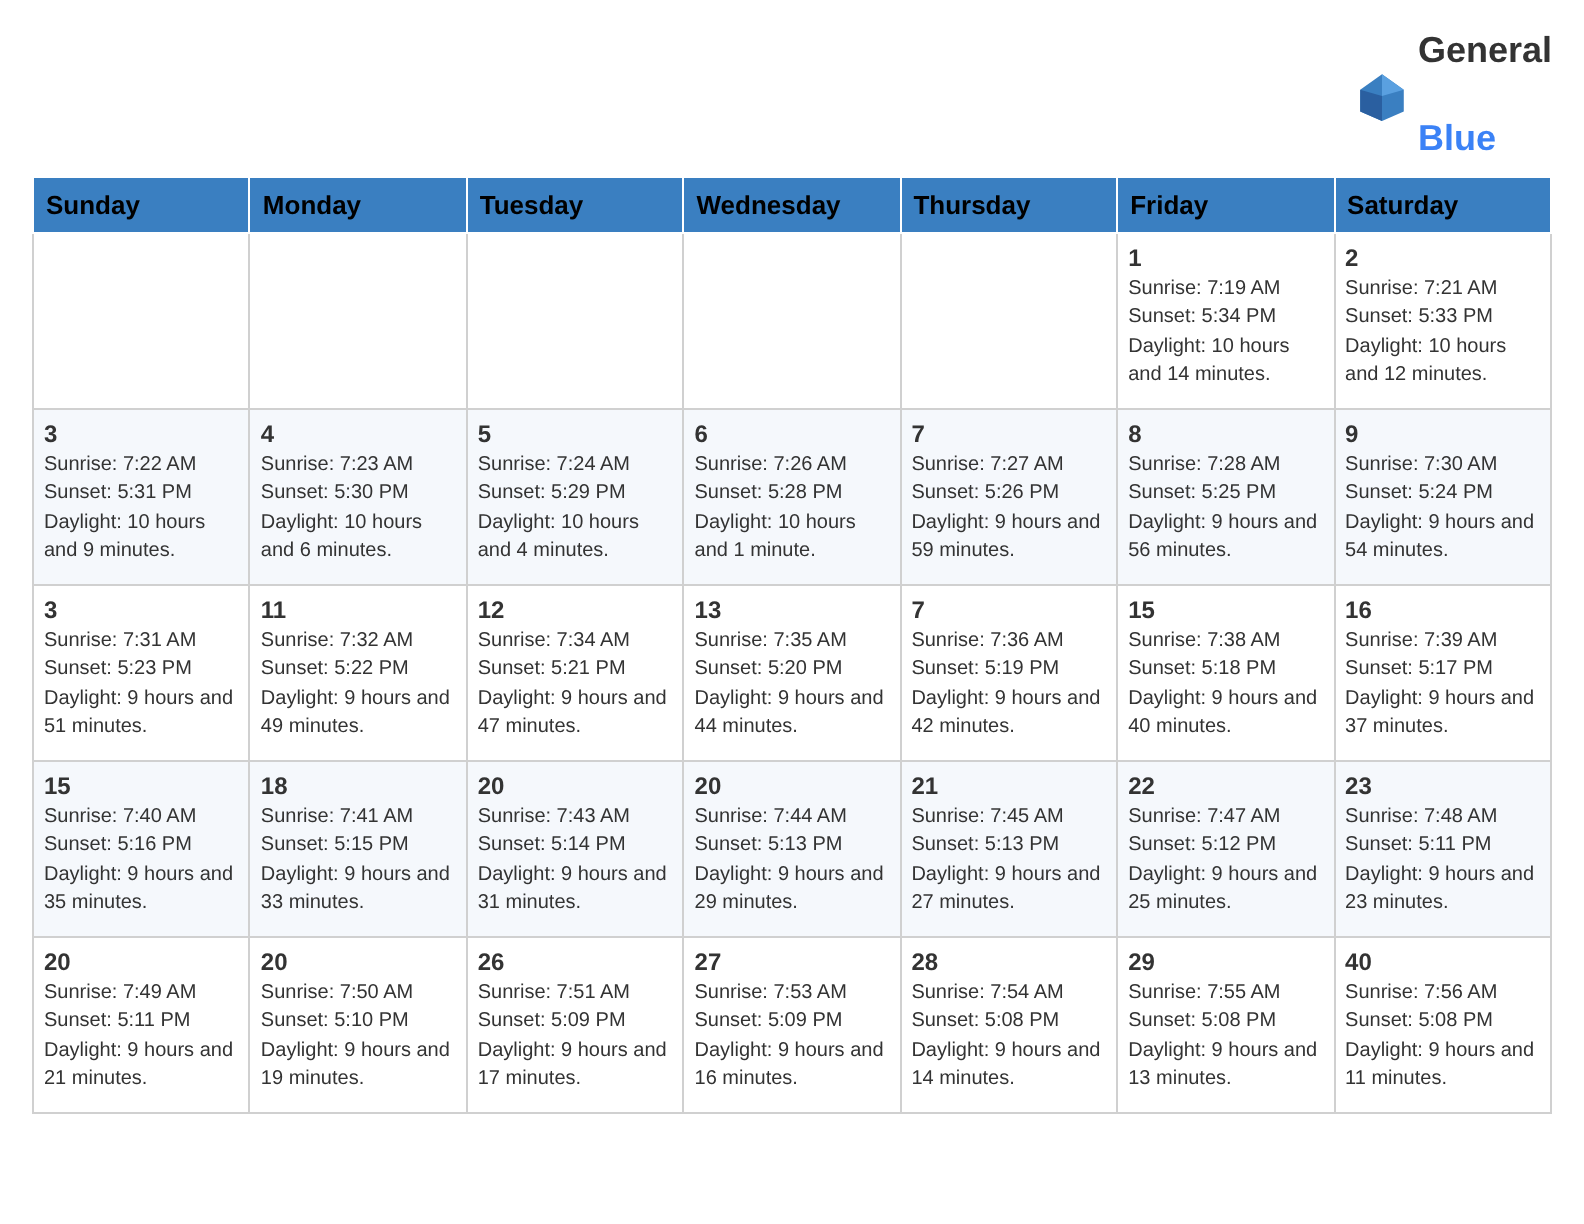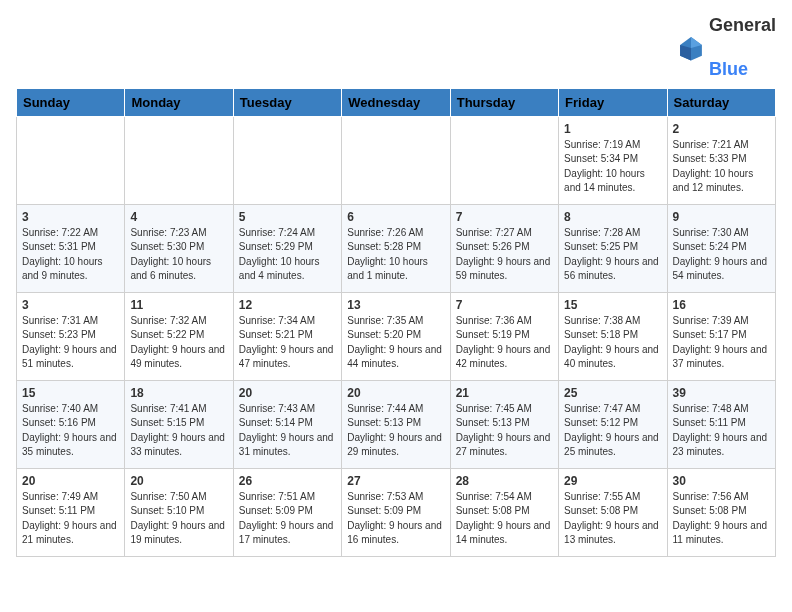--- a/index.html
+++ b/index.html
@@ -207,25 +207,25 @@
         </td>
         <td>
           <span class="day-num">20</span>
           <div class="day-info">Sunrise: 7:44 AM<br>Sunset: 5:13 PM<br>Daylight: 9 hours and 29 minutes.</div>
         </td>
         <td>
           <span class="day-num">21</span>
           <div class="day-info">Sunrise: 7:45 AM<br>Sunset: 5:13 PM<br>Daylight: 9 hours and 27 minutes.</div>
         </td>
         <td>
-          <span class="day-num">25</span>
+          <span class="day-num">22</span>
           <div class="day-info">Sunrise: 7:47 AM<br>Sunset: 5:12 PM<br>Daylight: 9 hours and 25 minutes.</div>
         </td>
         <td>
-          <span class="day-num">39</span>
+          <span class="day-num">23</span>
           <div class="day-info">Sunrise: 7:48 AM<br>Sunset: 5:11 PM<br>Daylight: 9 hours and 23 minutes.</div>
         </td>
       </tr>
       <tr>
         <td>
           <span class="day-num">20</span>
           <div class="day-info">Sunrise: 7:49 AM<br>Sunset: 5:11 PM<br>Daylight: 9 hours and 21 minutes.</div>
         </td>
         <td>
           <span class="day-num">20</span>
@@ -241,18 +241,18 @@
         </td>
         <td>
           <span class="day-num">28</span>
           <div class="day-info">Sunrise: 7:54 AM<br>Sunset: 5:08 PM<br>Daylight: 9 hours and 14 minutes.</div>
         </td>
         <td>
           <span class="day-num">29</span>
           <div class="day-info">Sunrise: 7:55 AM<br>Sunset: 5:08 PM<br>Daylight: 9 hours and 13 minutes.</div>
         </td>
         <td>
-          <span class="day-num">30</span>
+          <span class="day-num">40</span>
           <div class="day-info">Sunrise: 7:56 AM<br>Sunset: 5:08 PM<br>Daylight: 9 hours and 11 minutes.</div>
         </td>
       </tr>
     </tbody>
 </table>
 
 </body></html>

